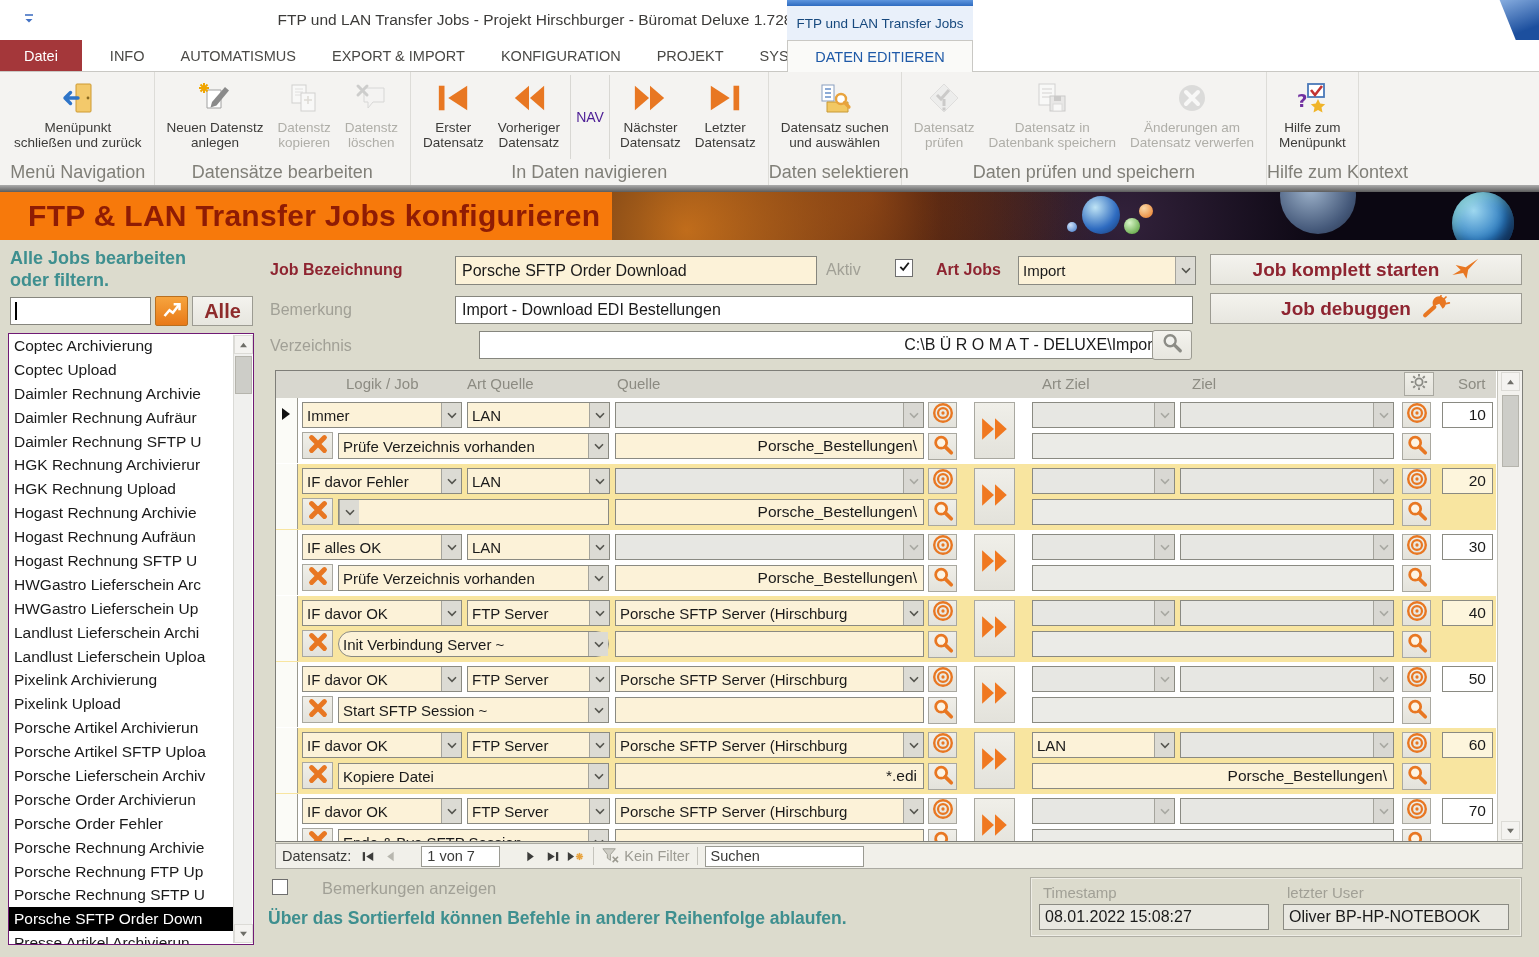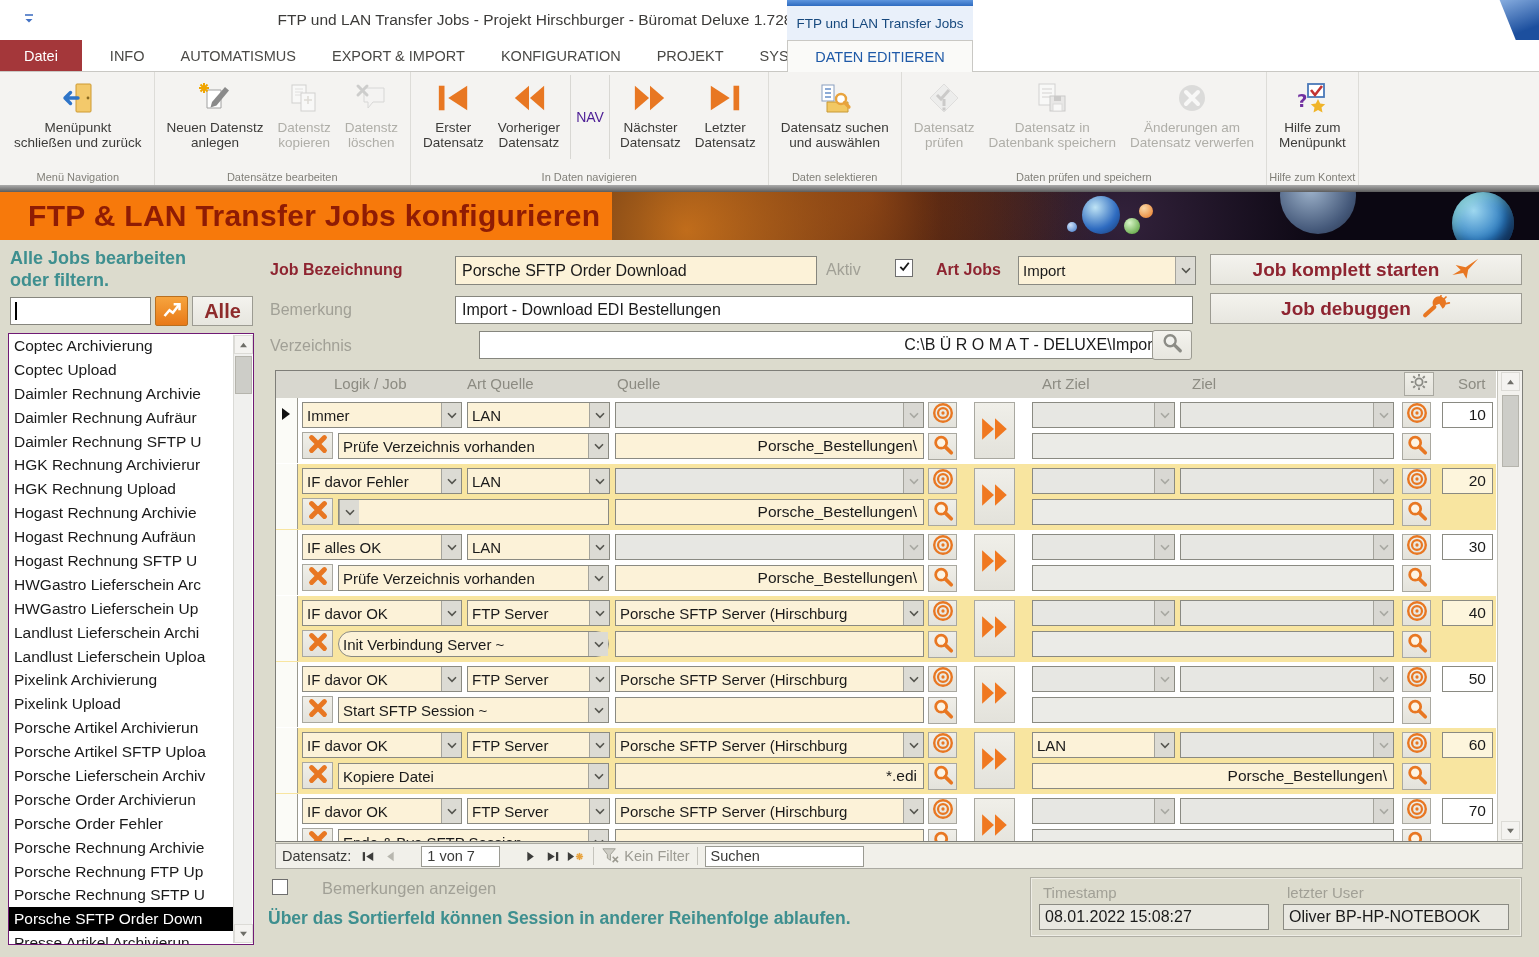--- a/index.html
+++ b/index.html
@@ -18,21 +18,21 @@
              font-size:13.5px;color:#17497E;}
   #tabrow{left:0;top:40px;width:1539px;height:32px;background:#FFFFFF;border-bottom:1px solid #C9C8C4;display:flex;align-items:stretch;}
   .tab{display:flex;align-items:center;padding:0 16px;font-size:14.5px;color:#4A4946;margin-right:4px;}
   #tab-file{background:#A4373A;color:#fff;padding:0 24px;margin-right:12px;}
   #tab-active{left:787px;top:40px;width:186px;height:32px;background:#FAFAF8;border:1px solid #C9C8C4;border-bottom:none;
               display:flex;align-items:center;justify-content:center;font-size:14.5px;color:#1F5AA8;z-index:3;}
 
   
   #ribbon{left:0;top:72px;width:1539px;height:113px;background:#F4F3F1;display:flex;align-items:stretch;padding-left:2px;}
   .rgroup{position:relative;display:flex;align-items:flex-start;padding:3px 5px 18px 5px;border-right:1px solid #DDDCD8;height:113px;box-sizing:border-box;}
-  .rgroup .glab{position:absolute;bottom:2px;left:0;right:0;text-align:center;font-size:11px;color:#807F78;white-space:nowrap;}
+  .rgroup .glab{position:absolute;bottom:2px;left:0;right:0;text-align:center;font-size:18px;color:#807F78;white-space:nowrap;}
   .rbtn{display:flex;flex-direction:column;align-items:center;padding:4px 7px 0 7px;}
   .rbtn .icn{width:38px;height:38px;display:flex;align-items:center;justify-content:center;}
   .rbtn .icn svg{width:34px;height:32px;}
   .rbtn .lab{font-size:13.5px;line-height:1.13;text-align:center;color:#3C3B39;margin-top:3px;white-space:nowrap;}
   .rbtn.dis .lab{color:#AFAEA8;}
   .rbtn.dis .icn{opacity:.45;filter:grayscale(.9);}
   .navsep{width:38px;height:84px;display:flex;align-items:center;justify-content:center;font-size:14px;color:#4c1d95;
           border-left:1px solid #D8D7D3;border-right:1px solid #D8D7D3;margin:0 3px;}
   #ribbon-edge{left:0;top:185px;width:1539px;height:7px;background:linear-gradient(180deg,#ADADAD,#5C5C5C);}
 
@@ -459,21 +459,21 @@
   <div class="abs tf rt" style="left:455px;top:331px;width:685px;height:28px;">C:\B Ü R O M A T - DELUXE\Import</div>
   <div class="abs btn" style="left:1152px;top:330px;width:40px;height:30px;border-radius:3px;">
       <span id="vmag-slot"><svg width="24" height="22" viewBox="0 0 24 24">
           <circle cx="10" cy="9.5" r="6" fill="#F2F2EE" stroke="#8C8C86" stroke-width="2.6"></circle>
           <line x1="14.5" y1="14" x2="21" y2="20.5" stroke="#8C8C86" stroke-width="3.6" stroke-linecap="round"></line>
         </svg></span>
     </div>
 
   <div class="abs" id="grid">
     <div id="grid-header">
-      <span class="ghead" style="left:58px;">Logik / Job</span>
+      <span class="ghead" style="left:70px;">Logik / Job</span>
       <span class="ghead" style="left:191px;">Art Quelle</span>
       <span class="ghead" style="left:341px;">Quelle</span>
       <span class="ghead" style="left:766px;">Art Ziel</span>
       <span class="ghead" style="left:916px;">Ziel</span>
       <div class="ibtn" style="left:1128px;top:1px;width:30px;height:24px;">
           <span id="gear-slot"><svg width="18" height="18" viewBox="0 0 20 20">
               <circle cx="10" cy="10" r="4" fill="none" stroke="#8A8A84" stroke-width="2"></circle>
               <g stroke="#8A8A84" stroke-width="2">
                 <line x1="10" y1="1" x2="10" y2="4"></line>
                 <line x1="10" y1="16" x2="10" y2="19"></line>
@@ -1188,21 +1188,21 @@
             <path d="M13 11 l6 6 M19 11 l-6 6" stroke="#9A998F" stroke-width="1.8"></path>
           </svg></span>
       <span>Kein Filter</span>
     </span>
     <span class="nsep"></span>
     <span id="search-box">Suchen</span>
   </div>
 
   <div class="abs cb" style="left:272px;top:879px;width:16px;height:16px;"></div>
   <div class="abs lbl gray" style="left:322px;top:879px;font-size:16.5px;">Bemerkungen anzeigen</div>
-  <div class="abs teal" style="left:268px;top:908px;font-size:17.5px;">Über das Sortierfeld können Session in anderer Reihenfolge ablaufen.</div>
+  <div class="abs teal" style="left:268px;top:908px;font-size:17.5px;">Über das Sortierfeld können Befehle in anderer Reihenfolge ablaufen.</div>
 
   <div class="abs" id="groupbox">
     <div class="abs lbl gray" style="left:12px;top:6px;font-size:15px;">Timestamp</div>
     <div class="abs ffield" style="left:8px;top:26px;width:230px;height:26px;">08.01.2022 15:08:27</div>
     <div class="abs lbl gray" style="left:256px;top:6px;font-size:15px;">letzter User</div>
     <div class="abs ffield" style="left:252px;top:26px;width:226px;height:26px;">Oliver BP-HP-NOTEBOOK</div>
   </div>
 
 </div>
 

